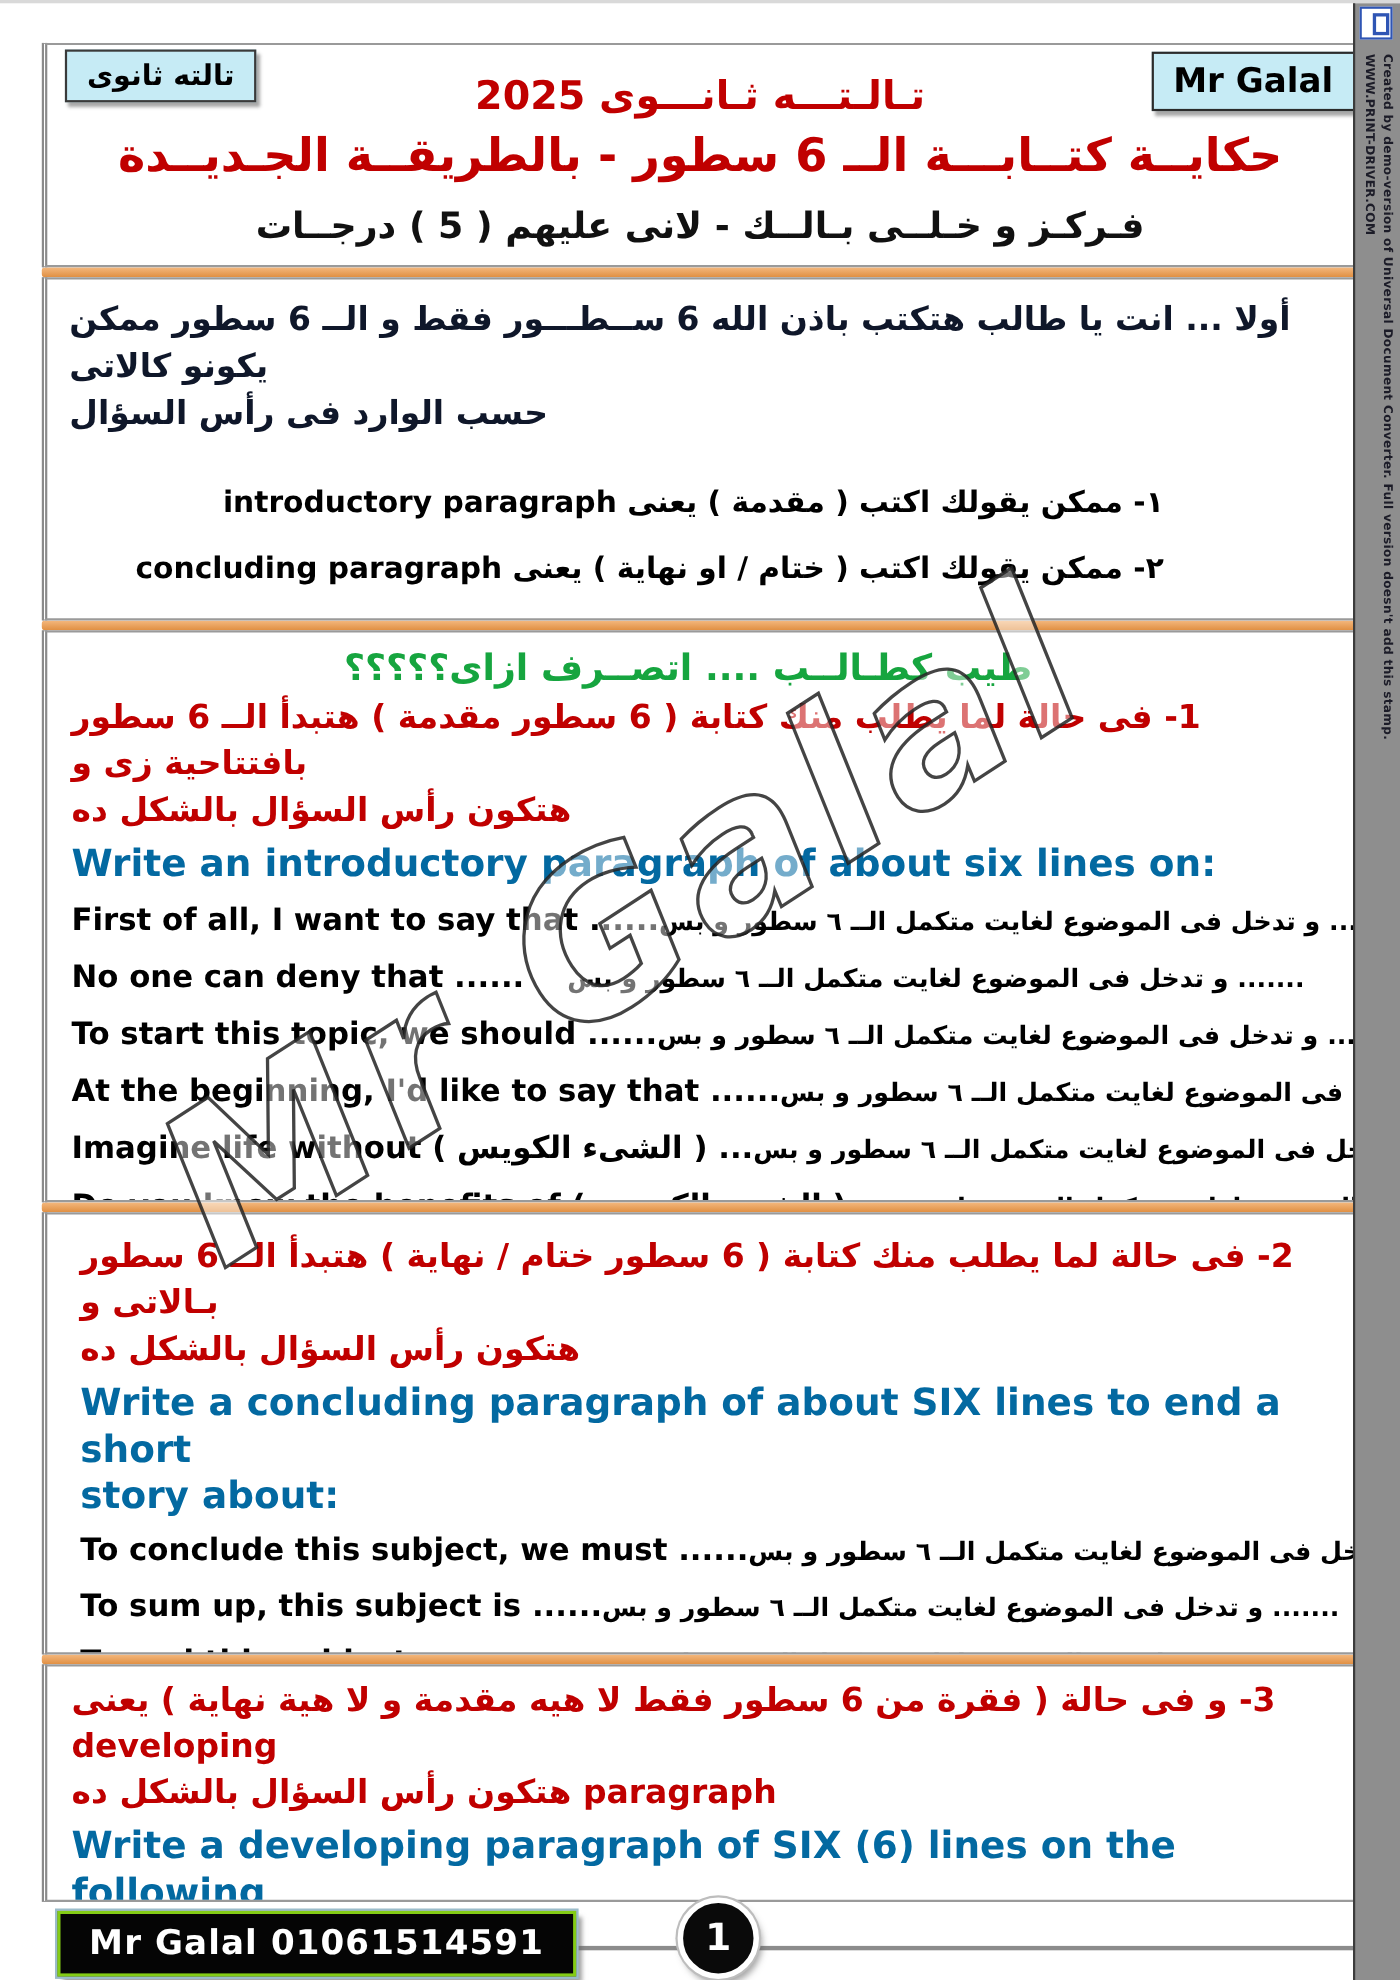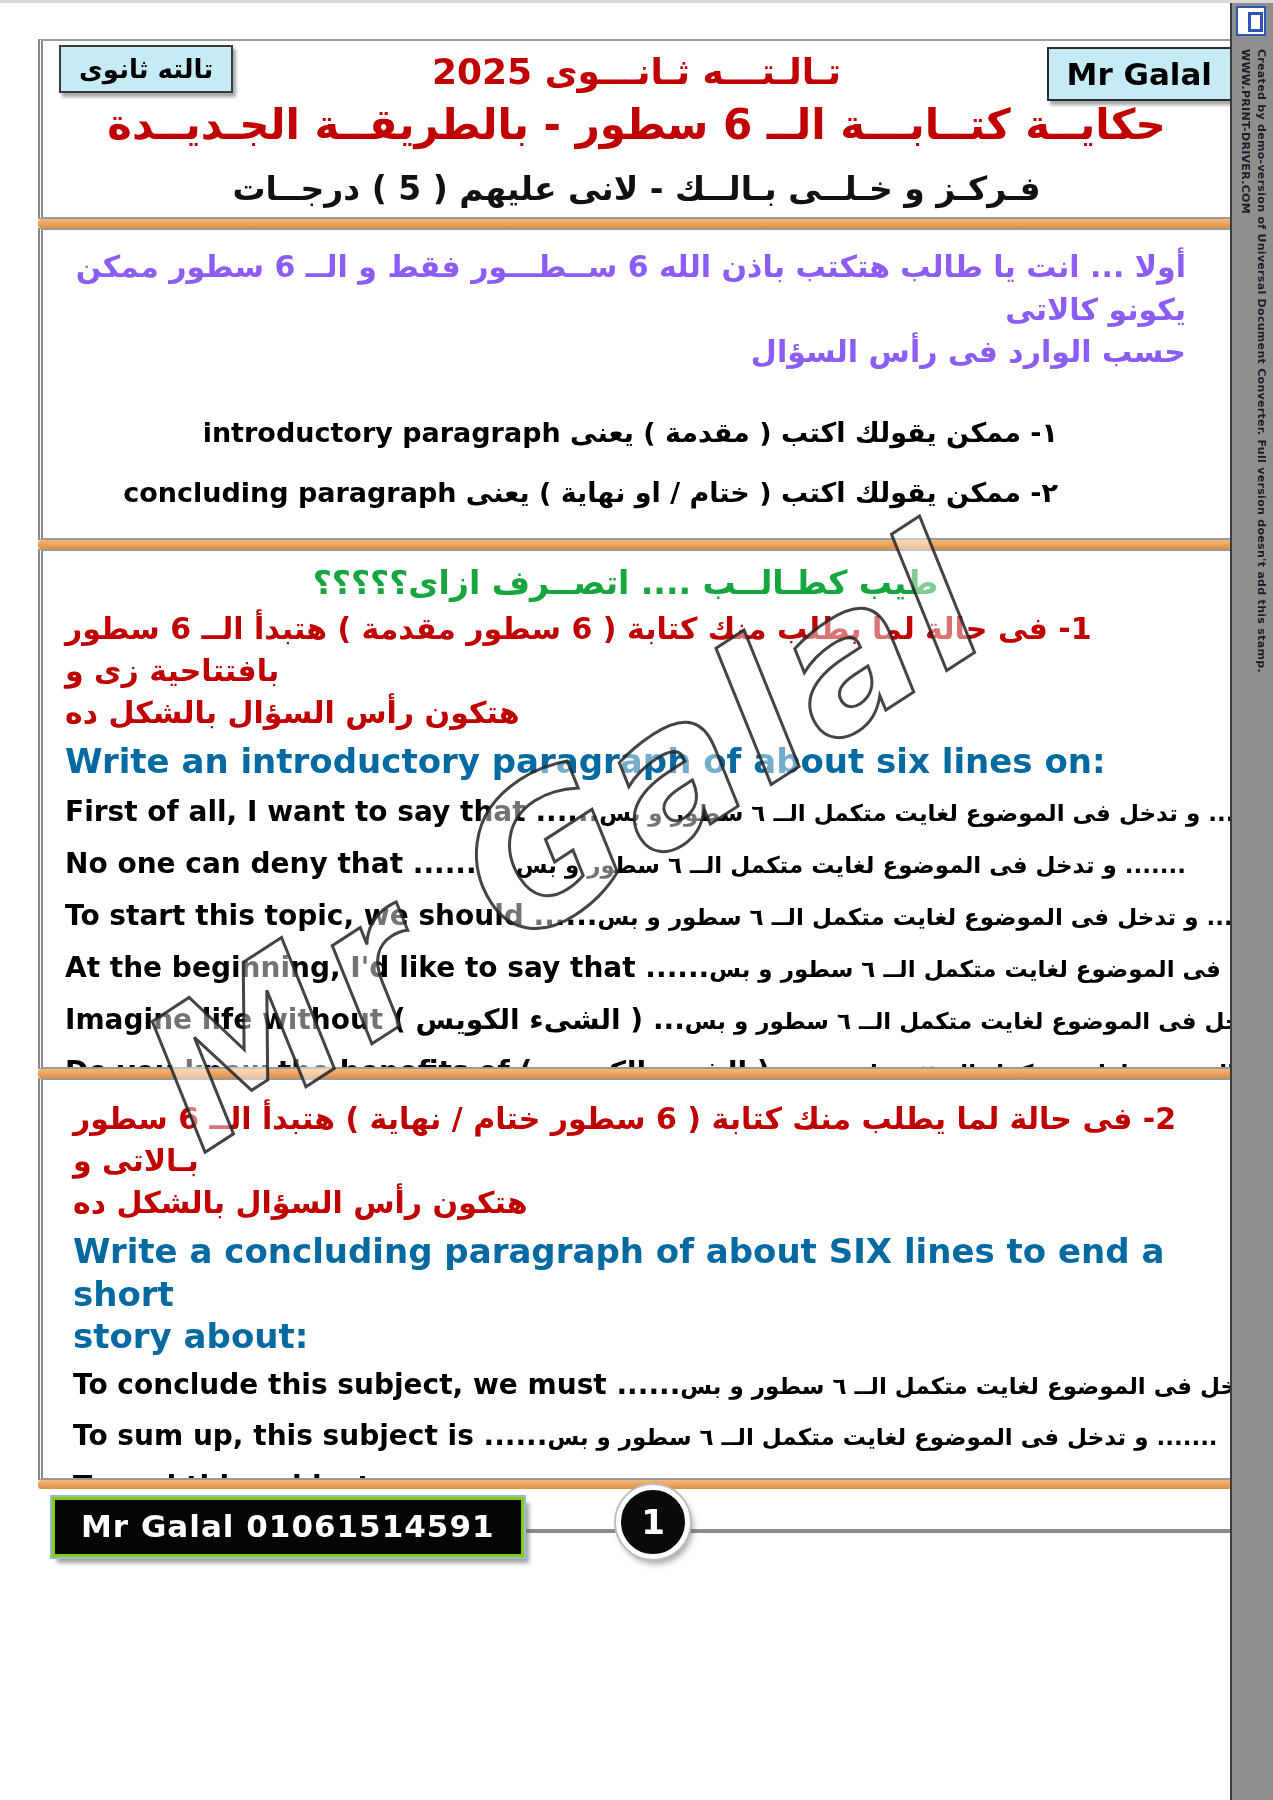--- a/index.html
+++ b/index.html
@@ -15,31 +15,31 @@
   .stamp-icon-inner{margin:4px 4px 4px 10px;width:9px;height:14px;border:3px solid #2f55b4;}
   .stamp-text{position:absolute;top:46px;left:5px;writing-mode:vertical-rl;font-size:11px;line-height:16px;color:#1c1c28;letter-spacing:.3px;height:1700px;font-weight:bold;}
   .stamp-msg,.stamp-site{display:block;}
 
   
   .page{position:absolute;left:38px;top:36px;width:1194px;z-index:1;}
   .box{box-sizing:border-box;border:2px solid #9a9a9a;border-left:5px double #8a8a8a;background:#fff;position:relative;overflow:hidden;}
   .divider{height:9px;background:linear-gradient(#f4b87e,#e08f42);border-radius:3px;}
 
   
-  .header-box{height:180px;padding-top:8px;}
+  .header-box{height:204px;padding-top:24px;}
   .badge{position:absolute;background:#c6ebf5;border:2px solid #3a3a3a;box-shadow:3px 4px 3px rgba(60,60,60,.45);padding:7px 18px;color:#000;}
   .grade-badge{left:16px;top:4px;font-size:26px;}
   .brand-badge{right:-2px;top:6px;font-size:31px;border-color:#2b2b2b;}
   .title1{text-align:center;color:#c00000;font-size:36px;margin:2px 0 0;}
   .title2{text-align:center;color:#c00000;font-size:42px;margin:8px 0 0;}
   .title3{text-align:center;color:#111;font-size:33px;margin:20px 0 0;}
 
   
   .first-box{height:312px;padding:16px 44px 0 20px;}
-  .lead-brown{color:#8b5cf6;font-size:30px;line-height:1.42;text-align:right;white-space:pre-line;}
+  .lead-brown{color:#0f172a;font-size:30px;line-height:1.42;text-align:left;white-space:pre-line;}
   .first-items{margin-top:40px;padding-right:128px;}
   .first-item{text-align:right;font-size:27px;margin-bottom:22px;line-height:1.4;}
 
   
   .how-box{height:520px;padding:8px 44px 0 22px;}
   .green-heading{color:#16a53f;font-size:33px;text-align:center;margin-top:4px;}
   .red-lead{color:#c00000;font-size:30px;line-height:1.4;text-align:left;white-space:pre-line;margin-top:6px;}
   .blue-heading{color:#0369a1;font-size:34px;text-align:left;margin-top:6px;line-height:1.25;white-space:pre-line;}
   .rows{margin-top:12px;}
   .row{display:flex;justify-content:space-between;align-items:baseline;margin-bottom:19px;}
@@ -153,20 +153,27 @@
         <div class="row">
           <span class="row-en">To end this subject , we ......</span>
           <span class="row-ar" dir="rtl">.......  و تدخل فى الموضوع لغايت متكمل الــ ٦ سطور و بس</span>
         </div>
 
       </div>
     </section>
 
     <div class="divider"></div>
 
+    <section class="box case3-box">
+      <div class="red-lead" dir="rtl">3- و فى حالة ( فقرة من 6 سطور فقط لا هيه مقدمة و لا هية نهاية ) يعنى  developing
+paragraph  هتكون رأس السؤال بالشكل ده</div>
+      <div class="blue-heading">Write a developing paragraph of SIX (6) lines on the following
+topic:</div>
+
+    </section>
 
     <footer class="footer">
       <div class="footer-rule"></div>
       <div class="contact-badge">
         <span>Mr Galal  01061514591</span>
       </div>
       <div class="page-circle">
         <span>1</span>
       </div>
     </footer>

